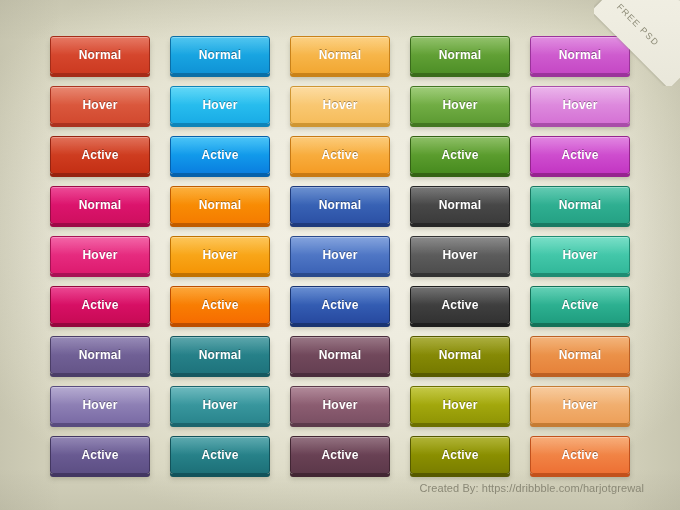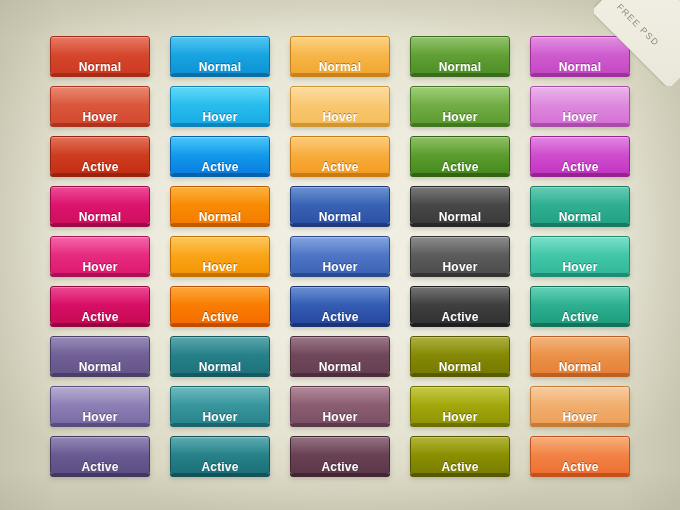--- a/index.html
+++ b/index.html
@@ -48,21 +48,21 @@
     grid-template-columns:repeat(5,100px);
     grid-template-rows:repeat(9,38px);
     column-gap:20px;row-gap:12px;
     z-index:3;
   }
 
   .btn{
     position:relative;
     width:100px;height:38px;
     border-radius:3px;
-    display:flex;align-items:flex-end;justify-content:center;
+    display:flex;align-items:center;justify-content:center;
     font-size:12px;font-weight:bold;
     color:#ffffff;
     letter-spacing:.2px;
     text-shadow:0 -1px 0 rgba(0,0,0,.34);
     box-sizing:border-box;
     cursor:pointer;
     user-select:none;
   }
   .btn .lbl{position:relative;z-index:3;line-height:1;}
   
@@ -222,13 +222,14 @@
         <span class="lbl">Active</span>
       </div>
       <div class="btn" style="background: linear-gradient(rgb(155, 160, 0) 0%, rgb(122, 126, 0) 100%); border: 1px solid rgb(86, 89, 0); box-shadow: rgba(255, 255, 255, 0.3) 0px 1px 0px inset, rgb(86, 89, 0) 0px 3px 0px, rgba(90, 88, 70, 0.28) 0px 5px 5px;">
         <span class="lbl">Active</span>
       </div>
       <div class="btn" style="background: linear-gradient(rgb(245, 151, 86) 0%, rgb(237, 112, 52) 100%); border: 1px solid rgb(194, 81, 28); box-shadow: rgba(255, 255, 255, 0.3) 0px 1px 0px inset, rgb(194, 81, 28) 0px 3px 0px, rgba(90, 88, 70, 0.28) 0px 5px 5px;">
         <span class="lbl">Active</span>
       </div>
     </div>
 
+  <div id="credit">Created By: https://dribbble.com/harjotgrewal</div>
 </div>
 
 </body></html>

